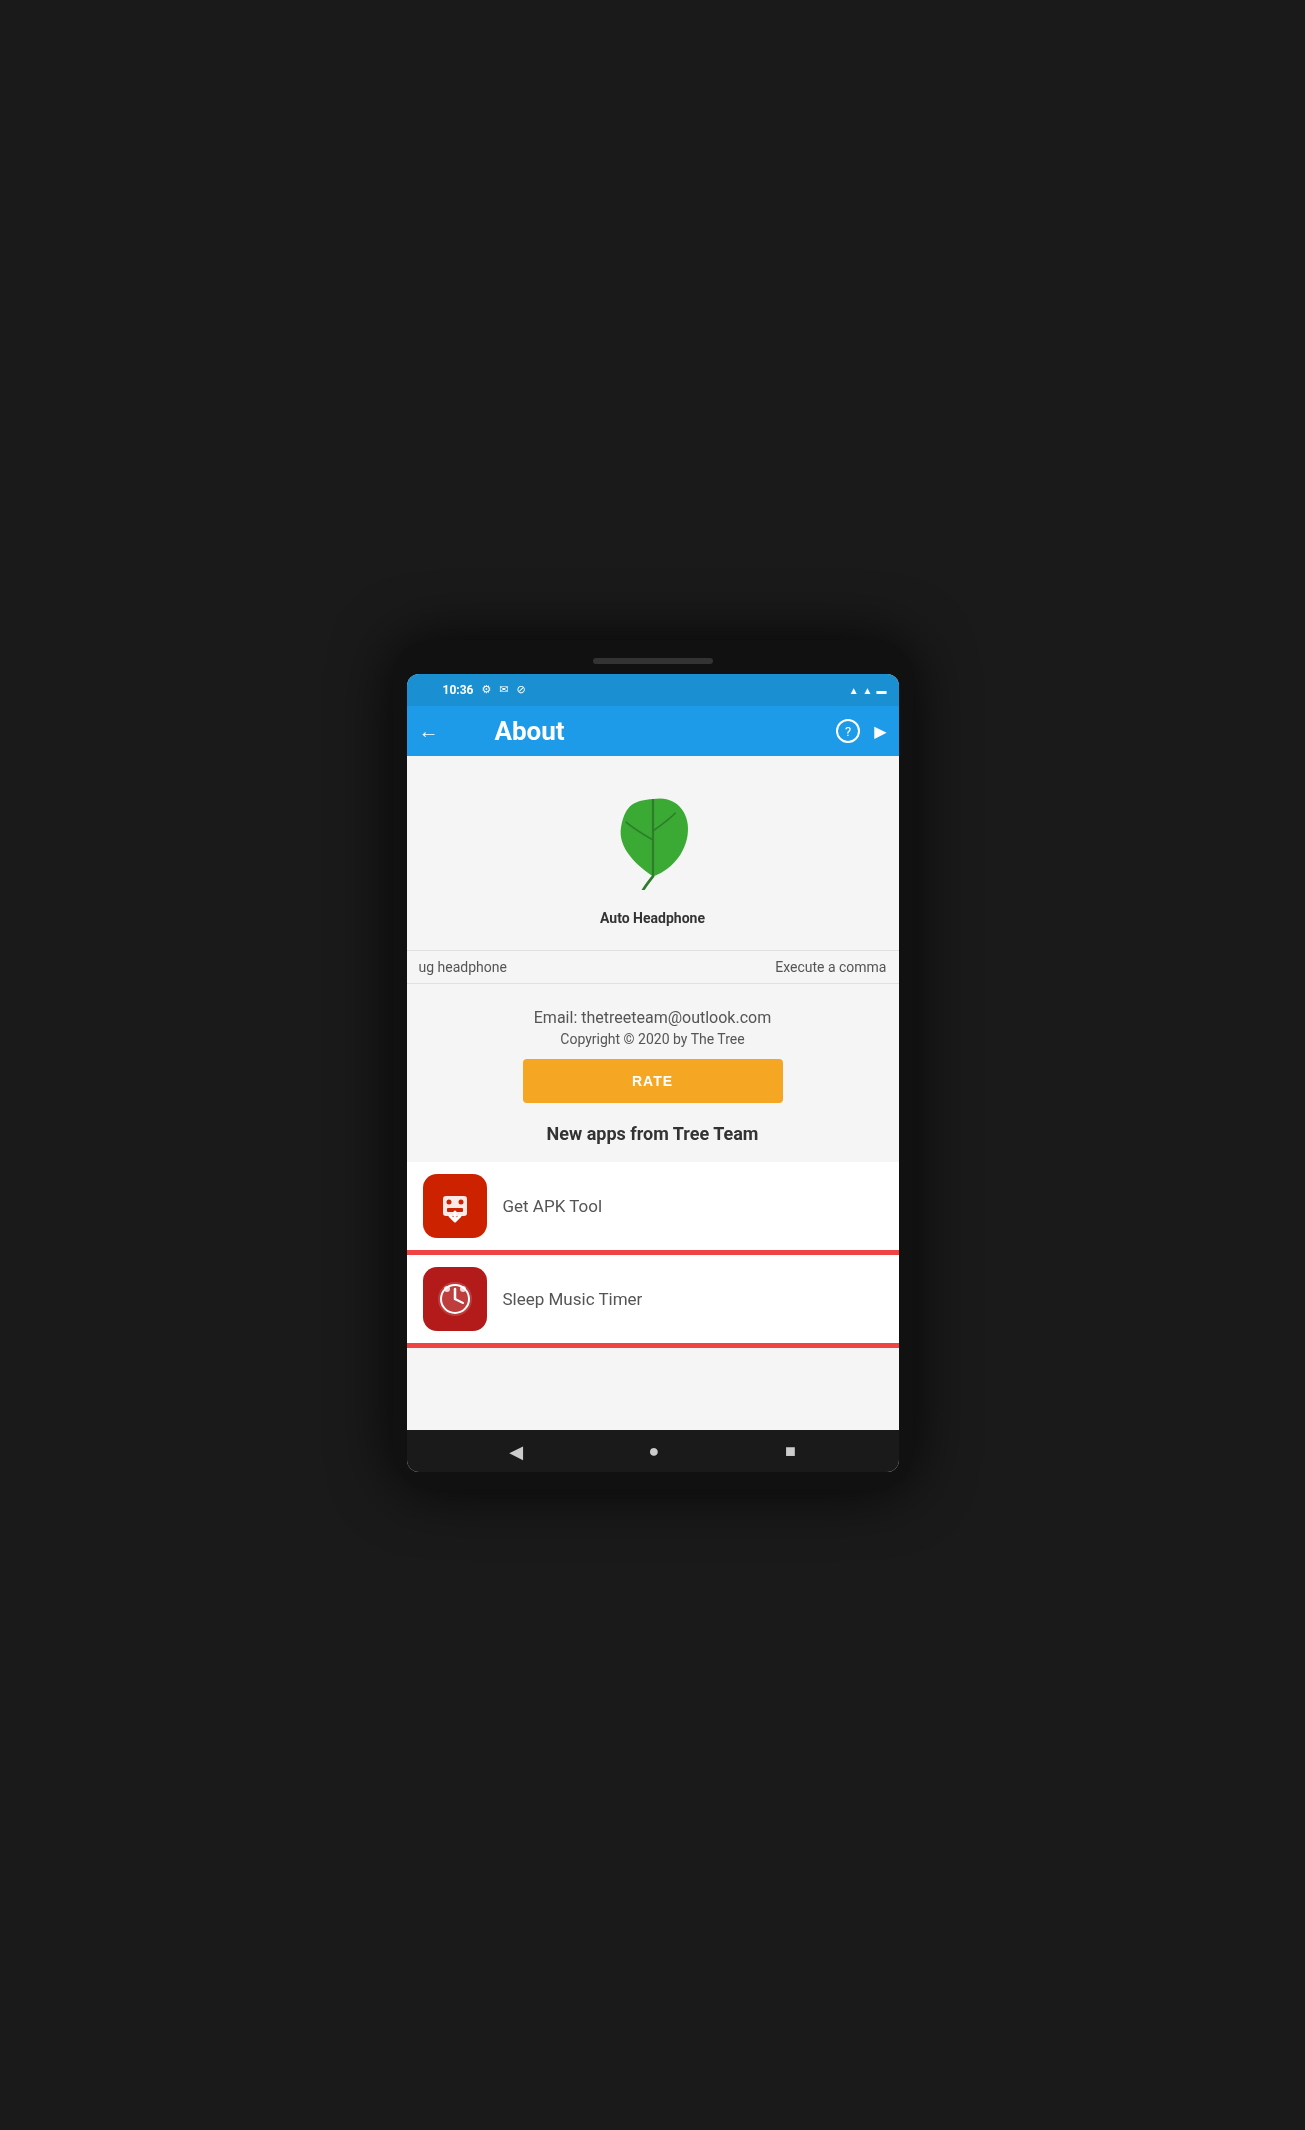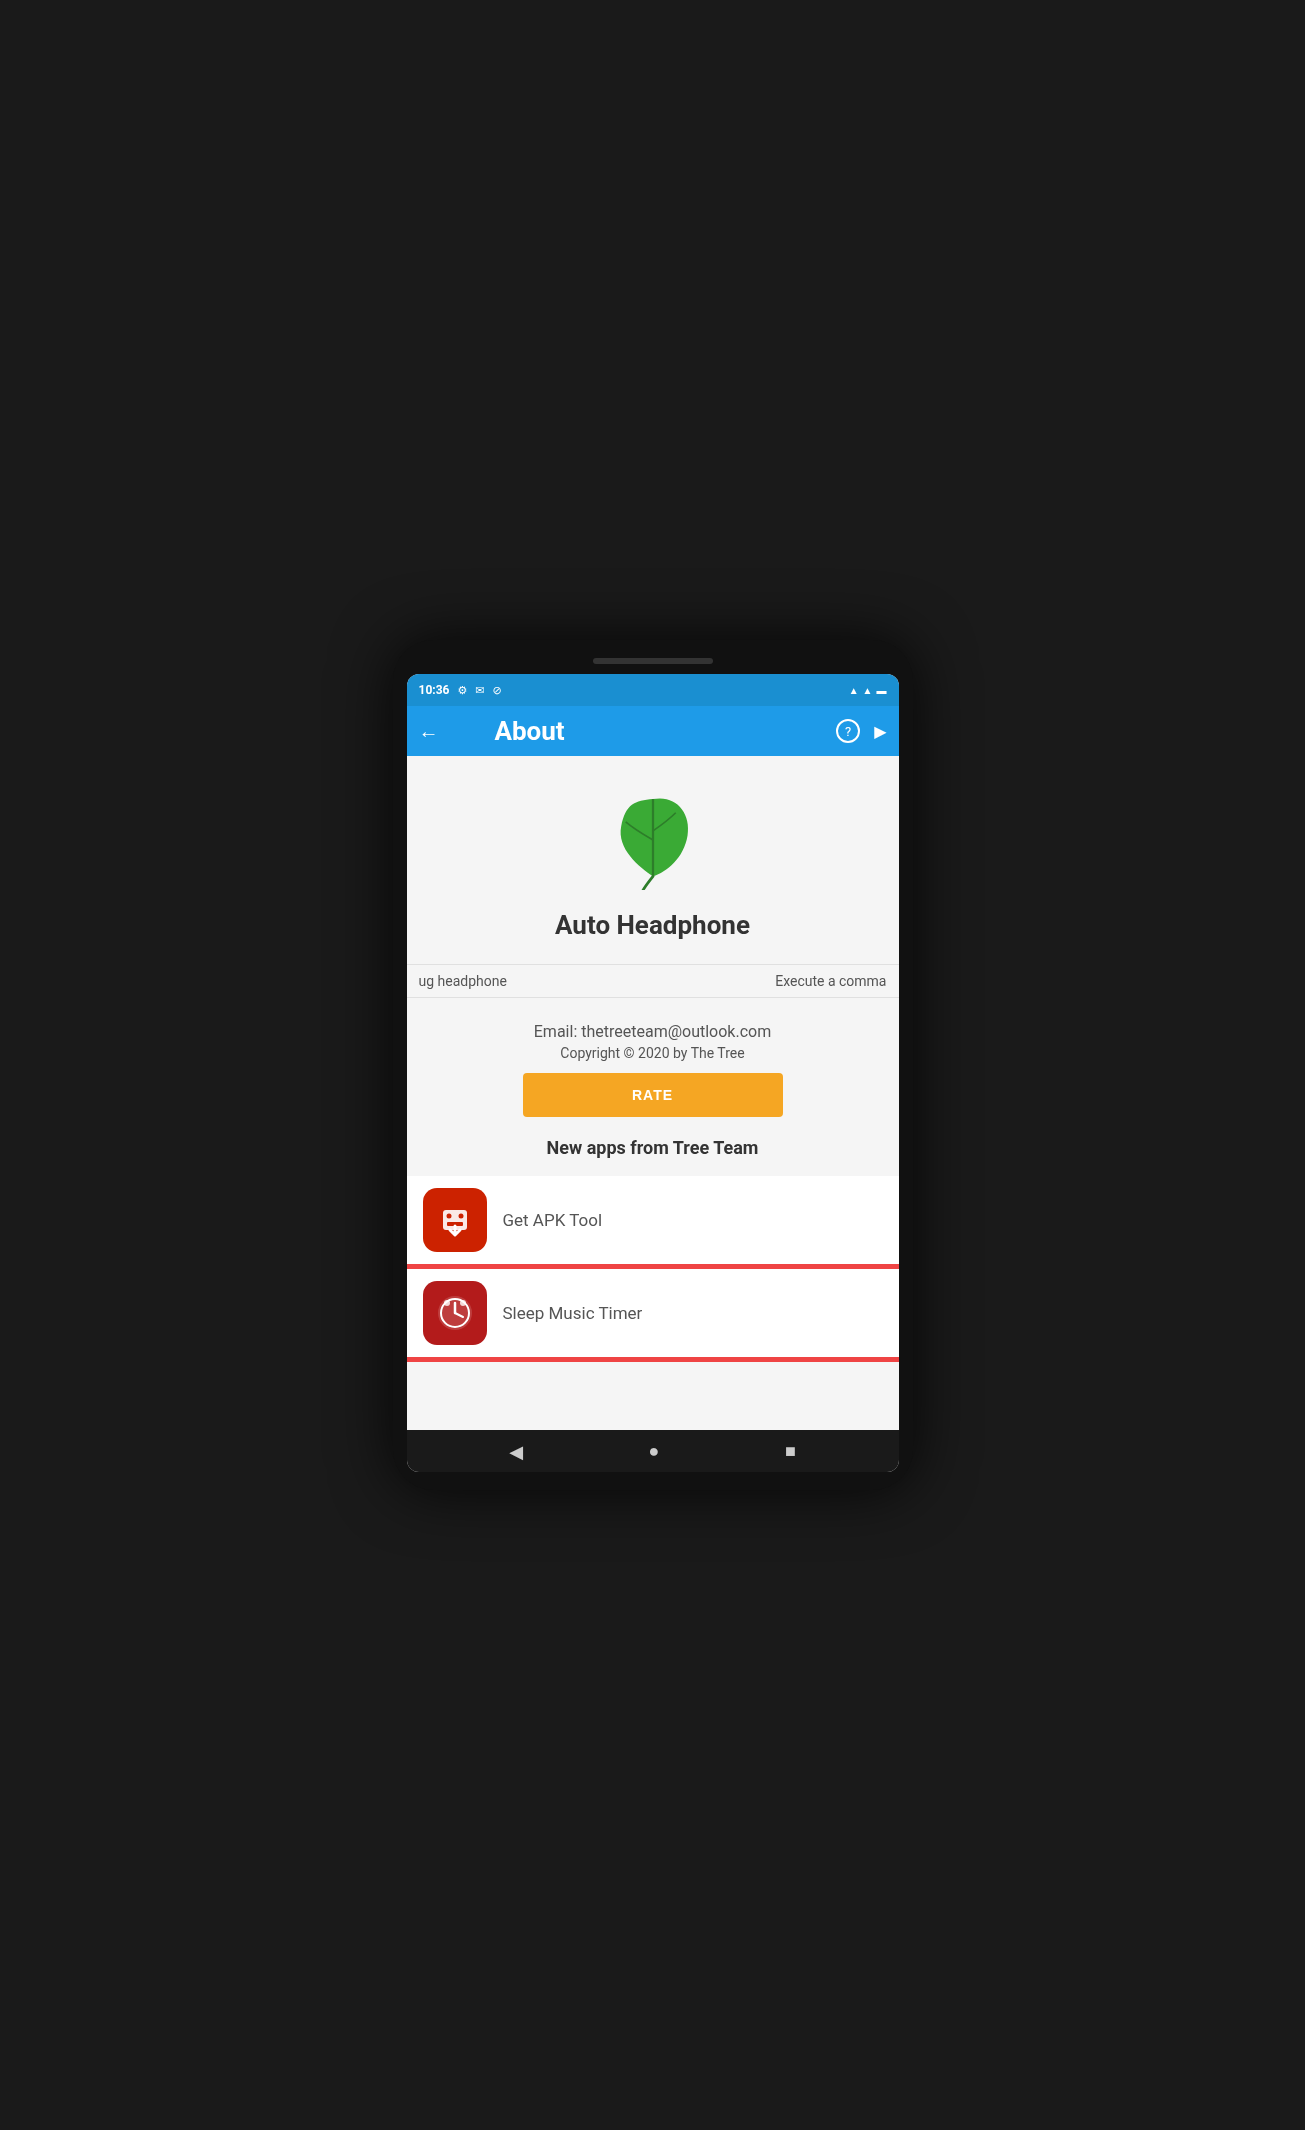--- a/index.html
+++ b/index.html
@@ -48,22 +48,23 @@
       background: #1a8fd1;
       display: flex;
       justify-content: space-between;
       align-items: center;
       padding: 6px 12px;
       height: 32px;
     }
 
     .status-bar-left {
       display: flex;
-      align-items: flex-end;
+      align-items: flex-start;
       gap: 8px;
+      margin-left: 24px;
     }
 
     .status-time {
       color: white;
       font-size: 12px;
       font-weight: bold;
     }
 
     .status-icon {
       color: white;
@@ -140,21 +141,21 @@
       justify-content: center;
       margin-bottom: 10px;
     }
 
     .leaf-svg {
       width: 100px;
       height: 100px;
     }
 
     .app-name {
-      font-size: 26px;
+      font-size: 14px;
       font-weight: bold;
       color: #333;
       margin-bottom: 8px;
     }
 
     
     .scroll-strip {
       width: 100%;
       background: #f5f5f5;
       display: flex;

